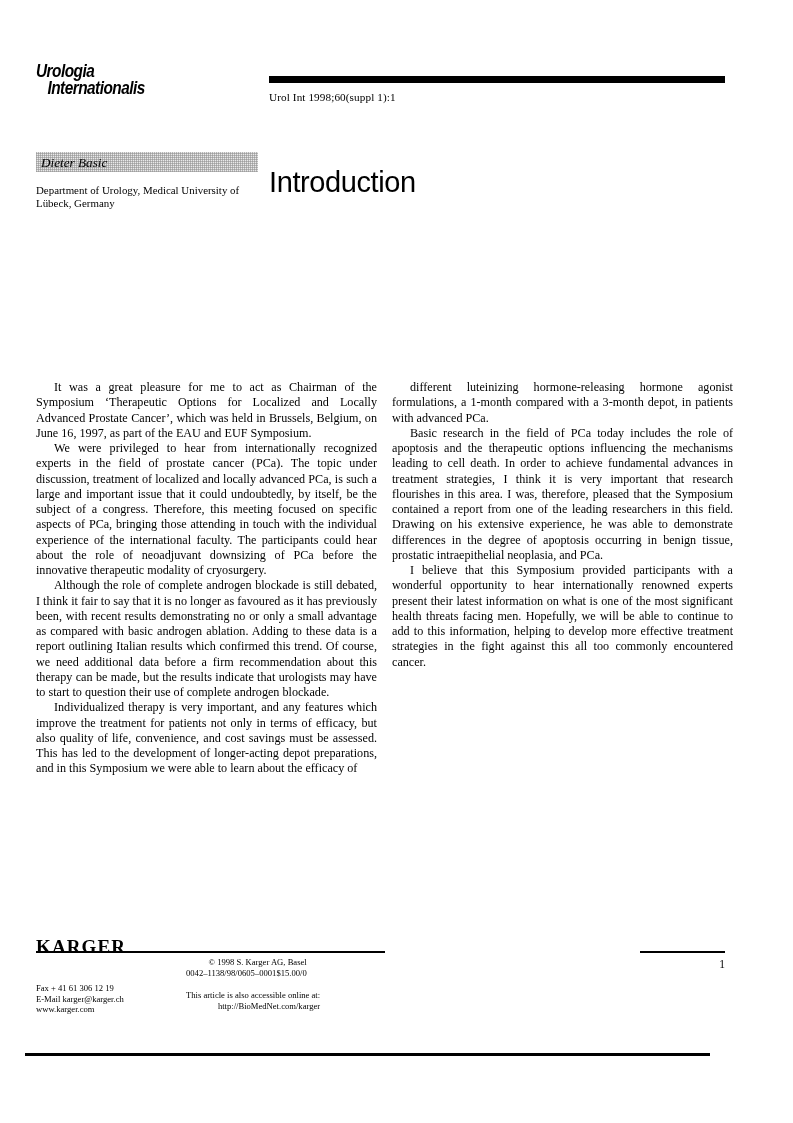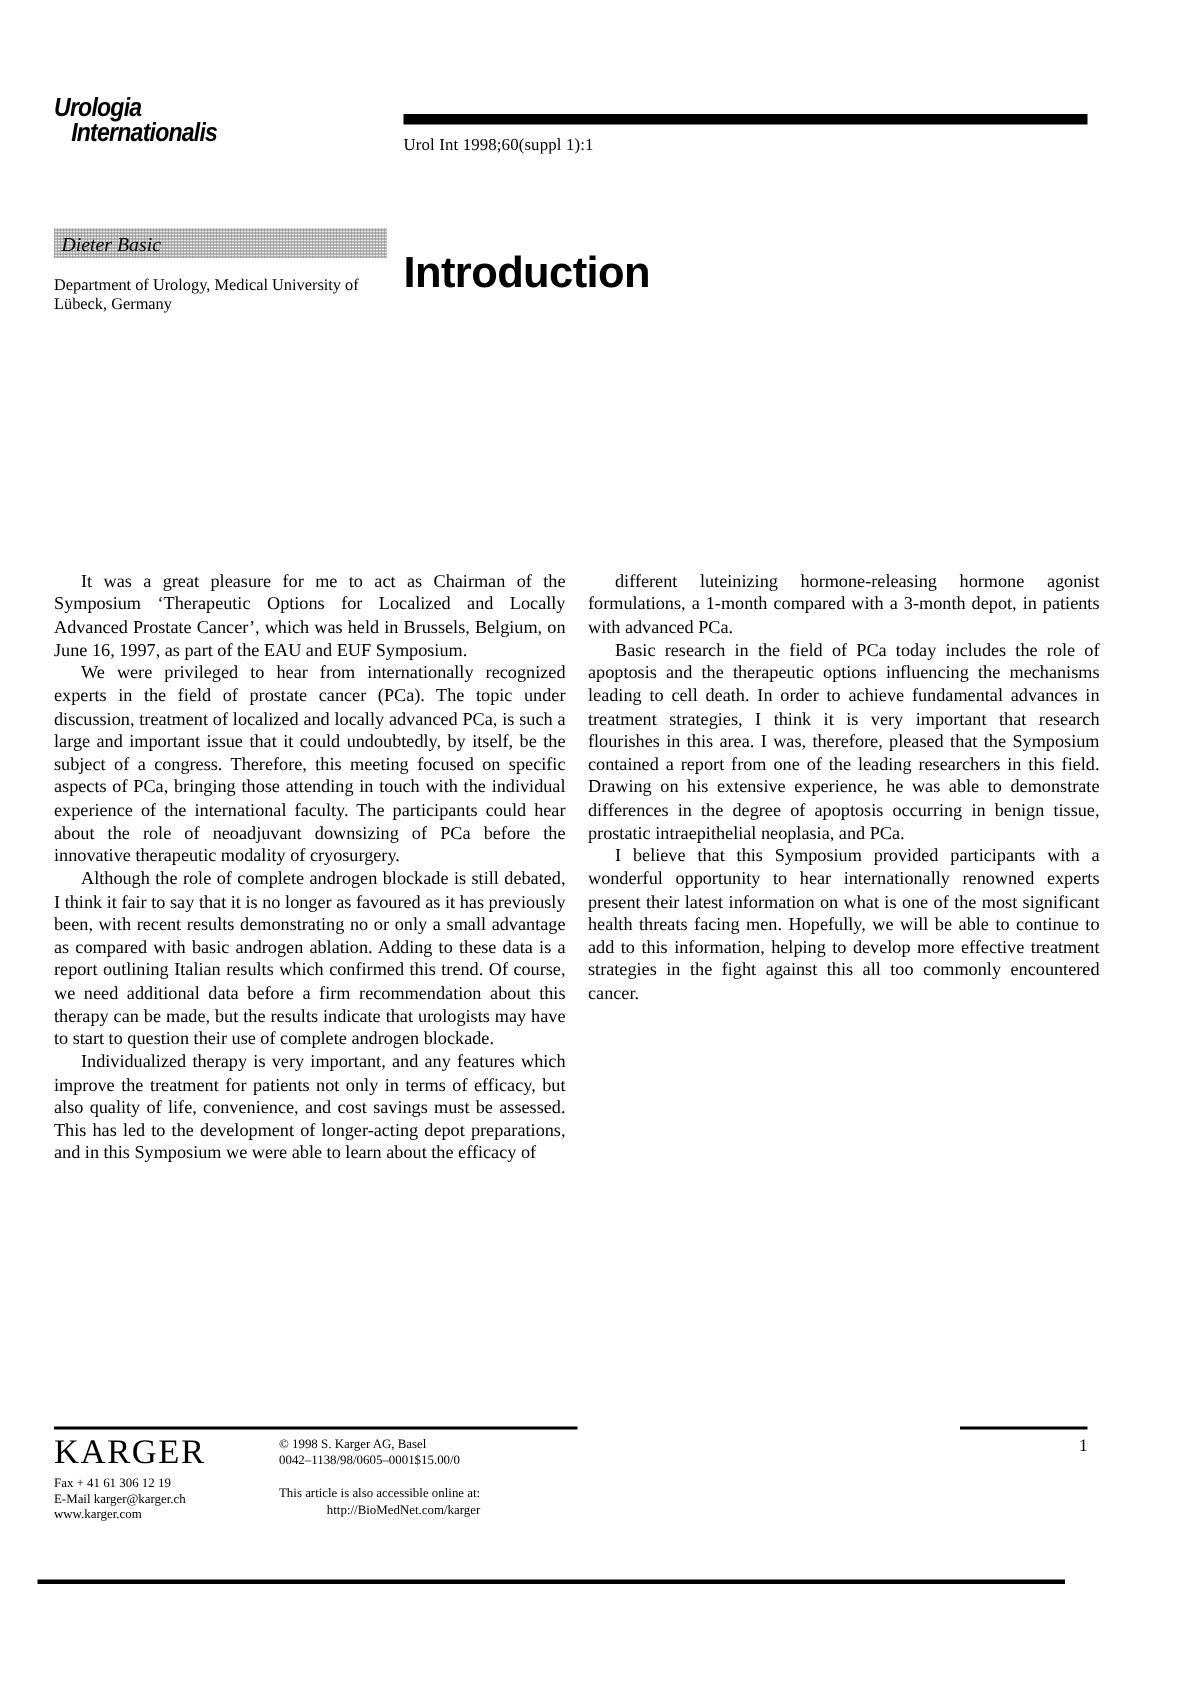--- a/index.html
+++ b/index.html
@@ -94,21 +94,21 @@
     font-size: 10.9px;
     line-height: 13.2px;
   }
 
   
   .article-title {
     position: absolute;
     left: 269px;
     top: 146px;
     font-family: "Liberation Sans", "DejaVu Sans", sans-serif;
-    font-weight: 700;
+    font-weight: 400;
     font-size: 29px;
     line-height: 34px;
     letter-spacing: -0.4px;
     white-space: nowrap;
   }
 
   
   .col {
     position: absolute;
     top: 380px;
@@ -141,44 +141,45 @@
     left: 640px;
     top: 951px;
     width: 85px;
     height: 2px;
     background: #000000;
   }
 
   .karger-logo {
     position: absolute;
     left: 36px;
-    top: 957px;
+    top: 936px;
     font-family: "Liberation Serif", "DejaVu Serif", serif;
-    font-size: 23px;
-    font-weight: 400;
+    font-size: 19px;
+    font-weight: 700;
     letter-spacing: 1.1px;
     line-height: 22px;
     white-space: nowrap;
   }
   .karger-contact {
     position: absolute;
     left: 36px;
     top: 983px;
     font-size: 8.6px;
     line-height: 10.6px;
     white-space: nowrap;
   }
 
   .copyright-block {
     position: absolute;
     left: 186px;
     top: 957px;
     font-size: 8.6px;
     line-height: 10.6px;
     white-space: nowrap;
+    text-align: right;
   }
   .online-block {
     position: absolute;
     left: 186px;
     top: 990px;
     font-size: 8.6px;
     line-height: 10.6px;
     white-space: nowrap;
     text-align: right;
   }

